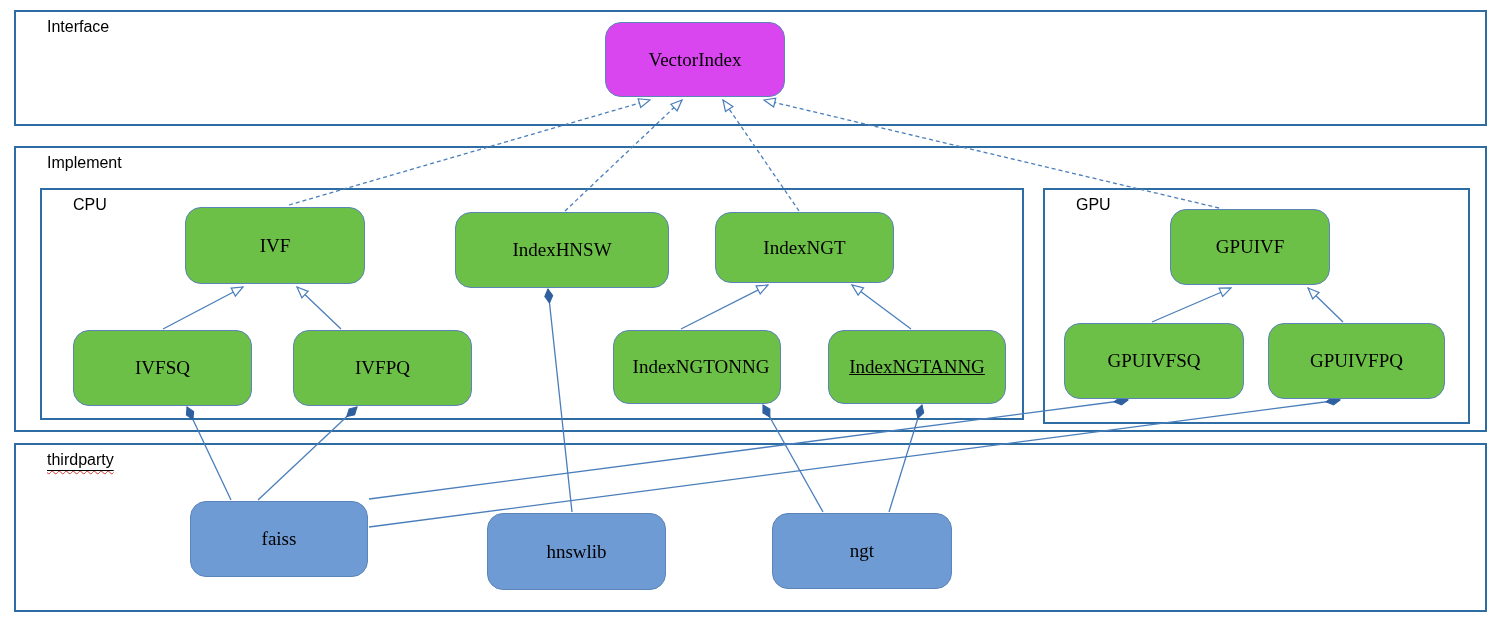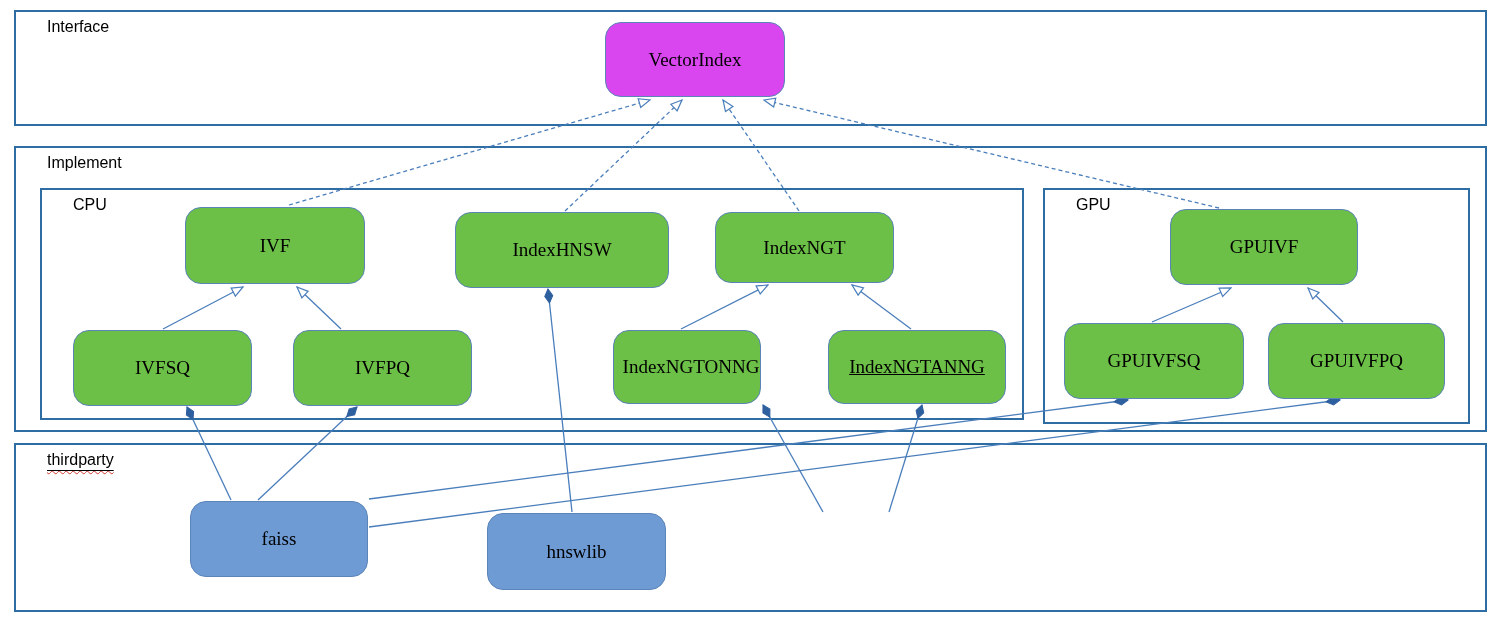--- a/index.html
+++ b/index.html
@@ -123,43 +123,46 @@
 
   <div class="node node-green" style="left:185px; top:207px; width:180px; height:77px;">
     <span>IVF</span>
   </div>
   <div class="node node-green" style="left:455px; top:212px; width:214px; height:76px;">
     <span>IndexHNSW</span>
   </div>
   <div class="node node-green" style="left:703px; top:212px; width:179px; height:71px;margin-left:12px;">
     <span>IndexNGT</span>
   </div>
-  <div class="node node-green" style="left:1170px; top:209px; width:188px; height:76px;">
+  <div class="node node-green" style="left:1170px; top:209px; width:160px; height:76px;">
     <span>GPUIVF</span>
   </div>
 
   <div class="node node-green" style="left:73px; top:330px; width:179px; height:76px;">
     <span>IVFSQ</span>
   </div>
   <div class="node node-green" style="left:293px; top:330px; width:179px; height:76px;">
     <span>IVFPQ</span>
   </div>
-  <div class="node node-green" style="left:613px; top:330px; width:148px; height:74px;padding-left:8px;">
+  <div class="node node-green" style="left:613px; top:330px; width:168px; height:74px;padding-left:8px;">
     <span>IndexNGTONNG</span>
   </div>
   <div class="node node-green" style="left:828px; top:330px; width:178px; height:74px;text-decoration:underline;">
     <span>IndexNGTANNG</span>
   </div>
   <div class="node node-green" style="left:1064px; top:323px; width:180px; height:76px;">
     <span>GPUIVFSQ</span>
   </div>
   <div class="node node-green" style="left:1268px; top:323px; width:177px; height:76px;">
     <span>GPUIVFPQ</span>
   </div>
 
   <div class="node node-blue" style="left:190px; top:501px; width:178px; height:76px;">
     <span>faiss</span>
   </div>
   <div class="node node-blue" style="left:487px; top:513px; width:179px; height:77px;">
     <span>hnswlib</span>
   </div>
+  <div class="node node-blue" style="left:772px; top:513px; width:180px; height:76px;">
+    <span>ngt</span>
+  </div>
 
 </div>
 
 </body></html>

